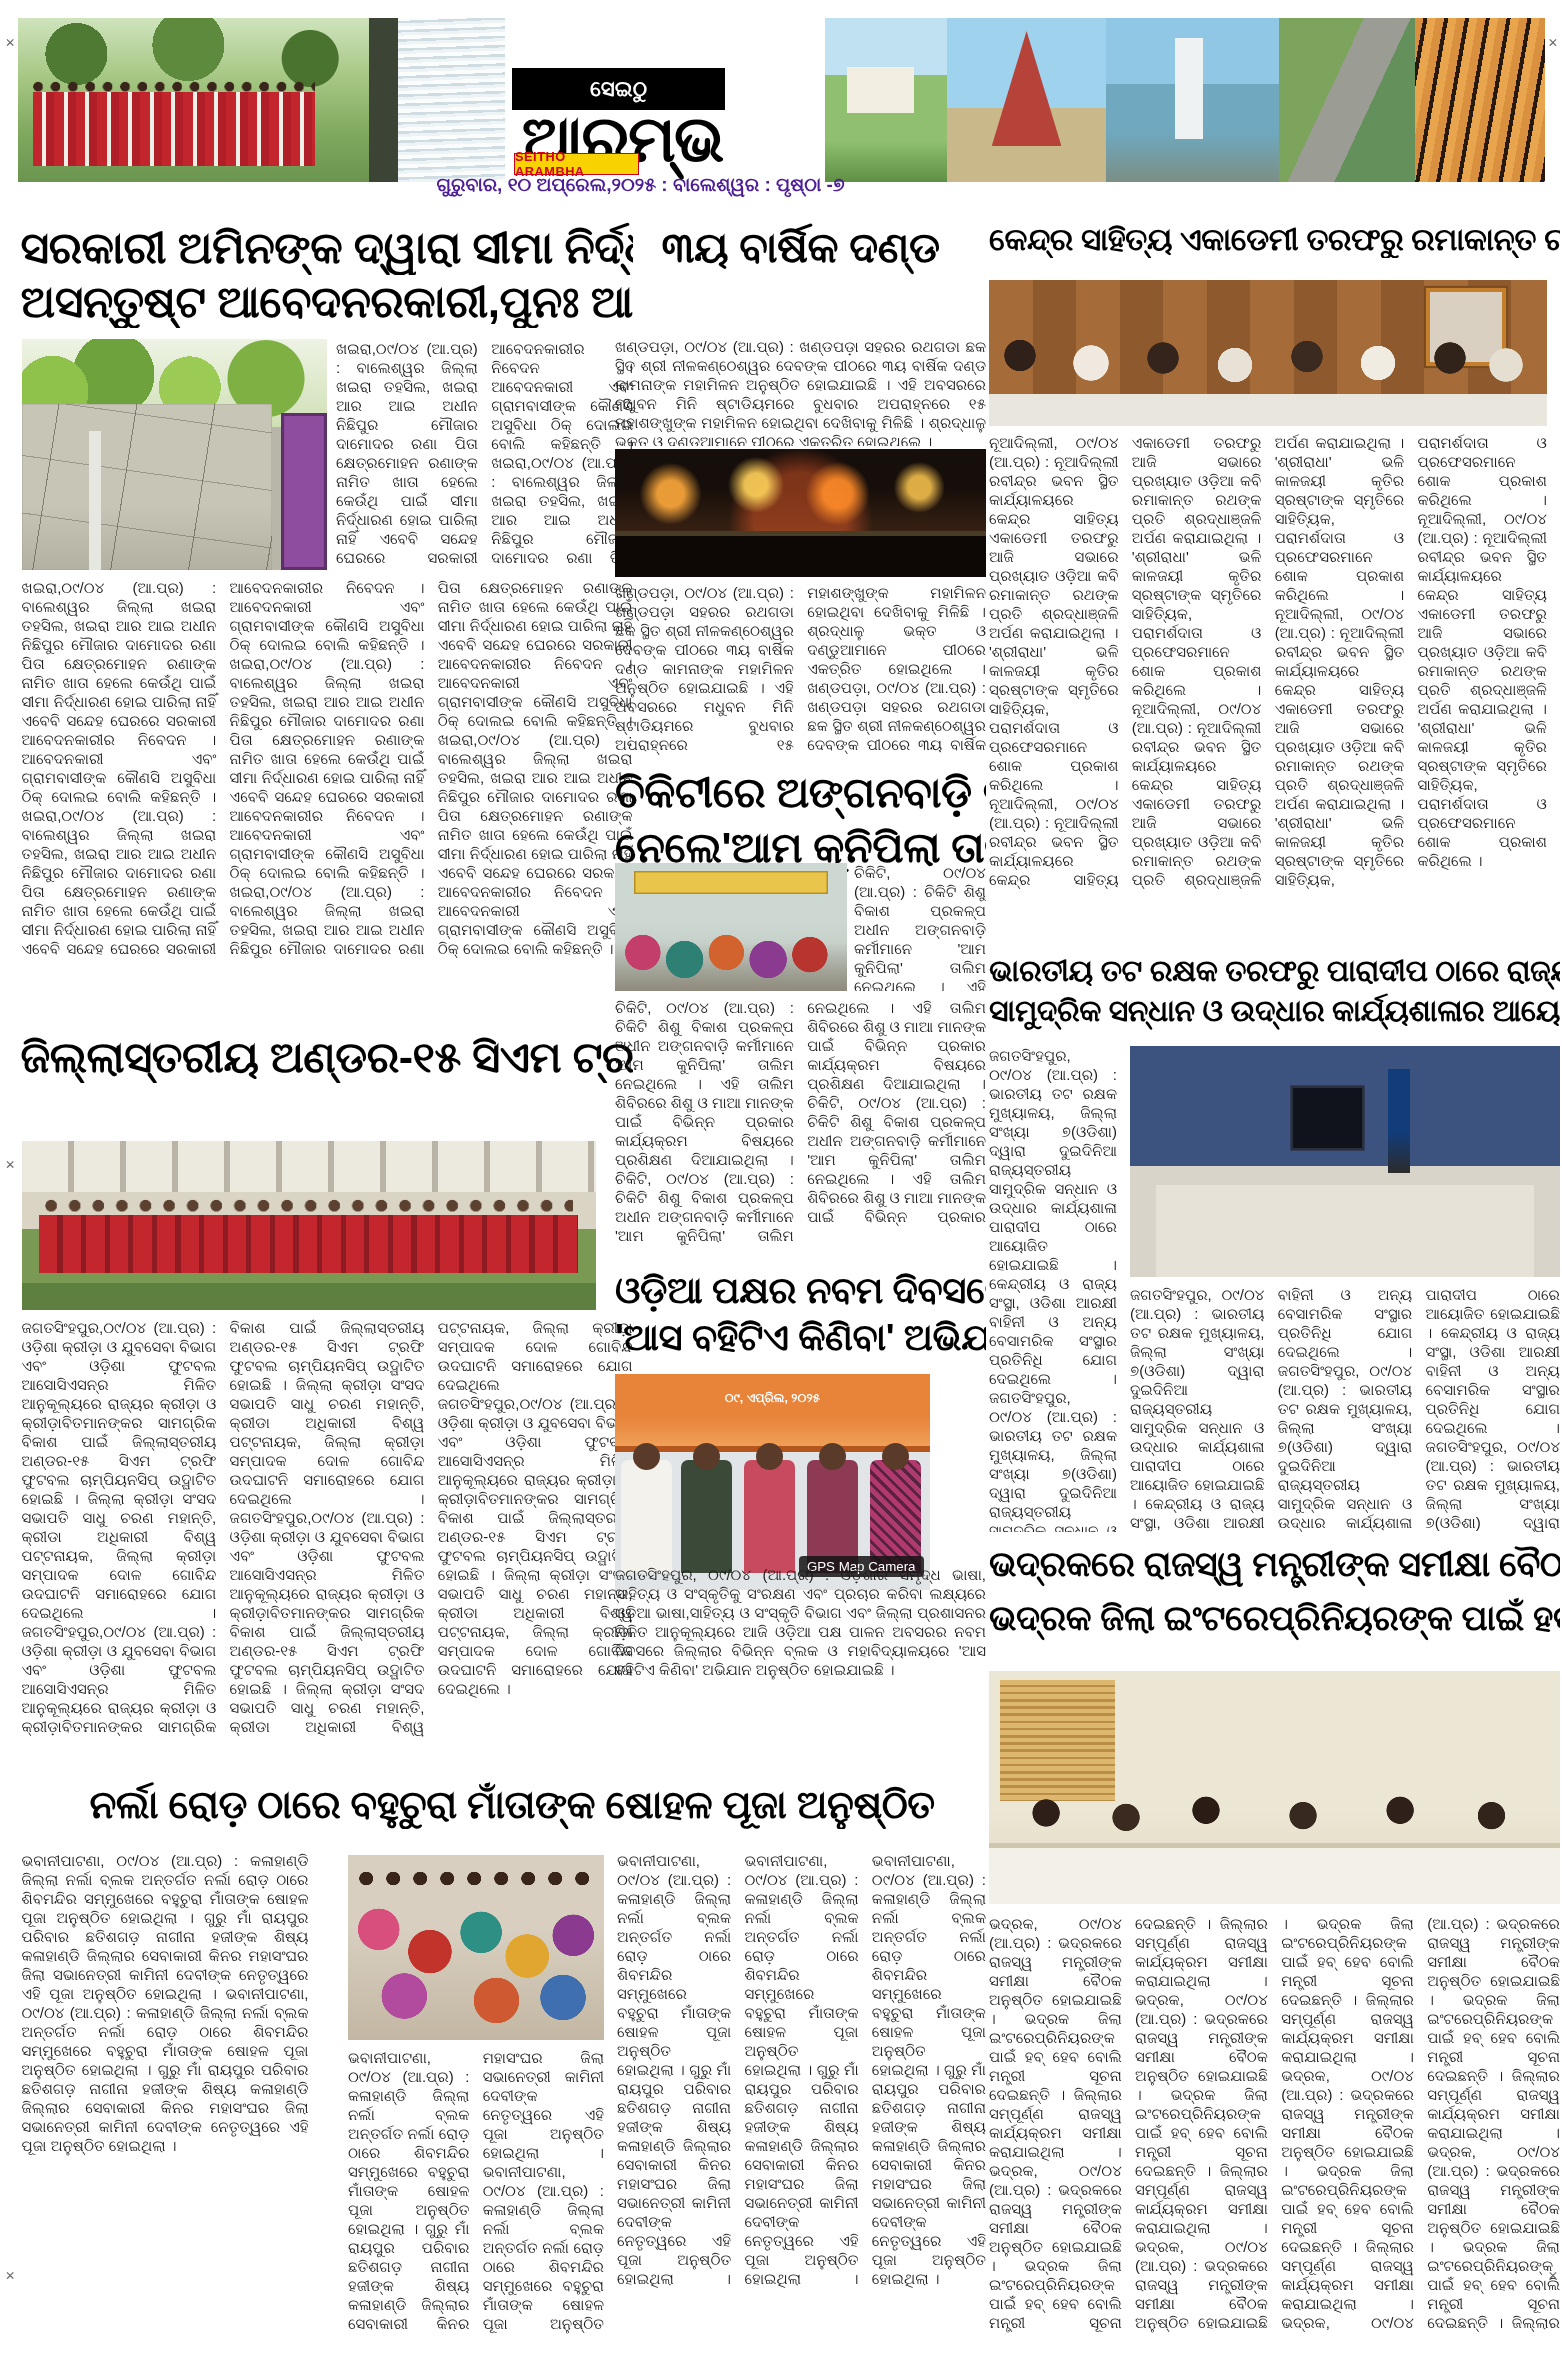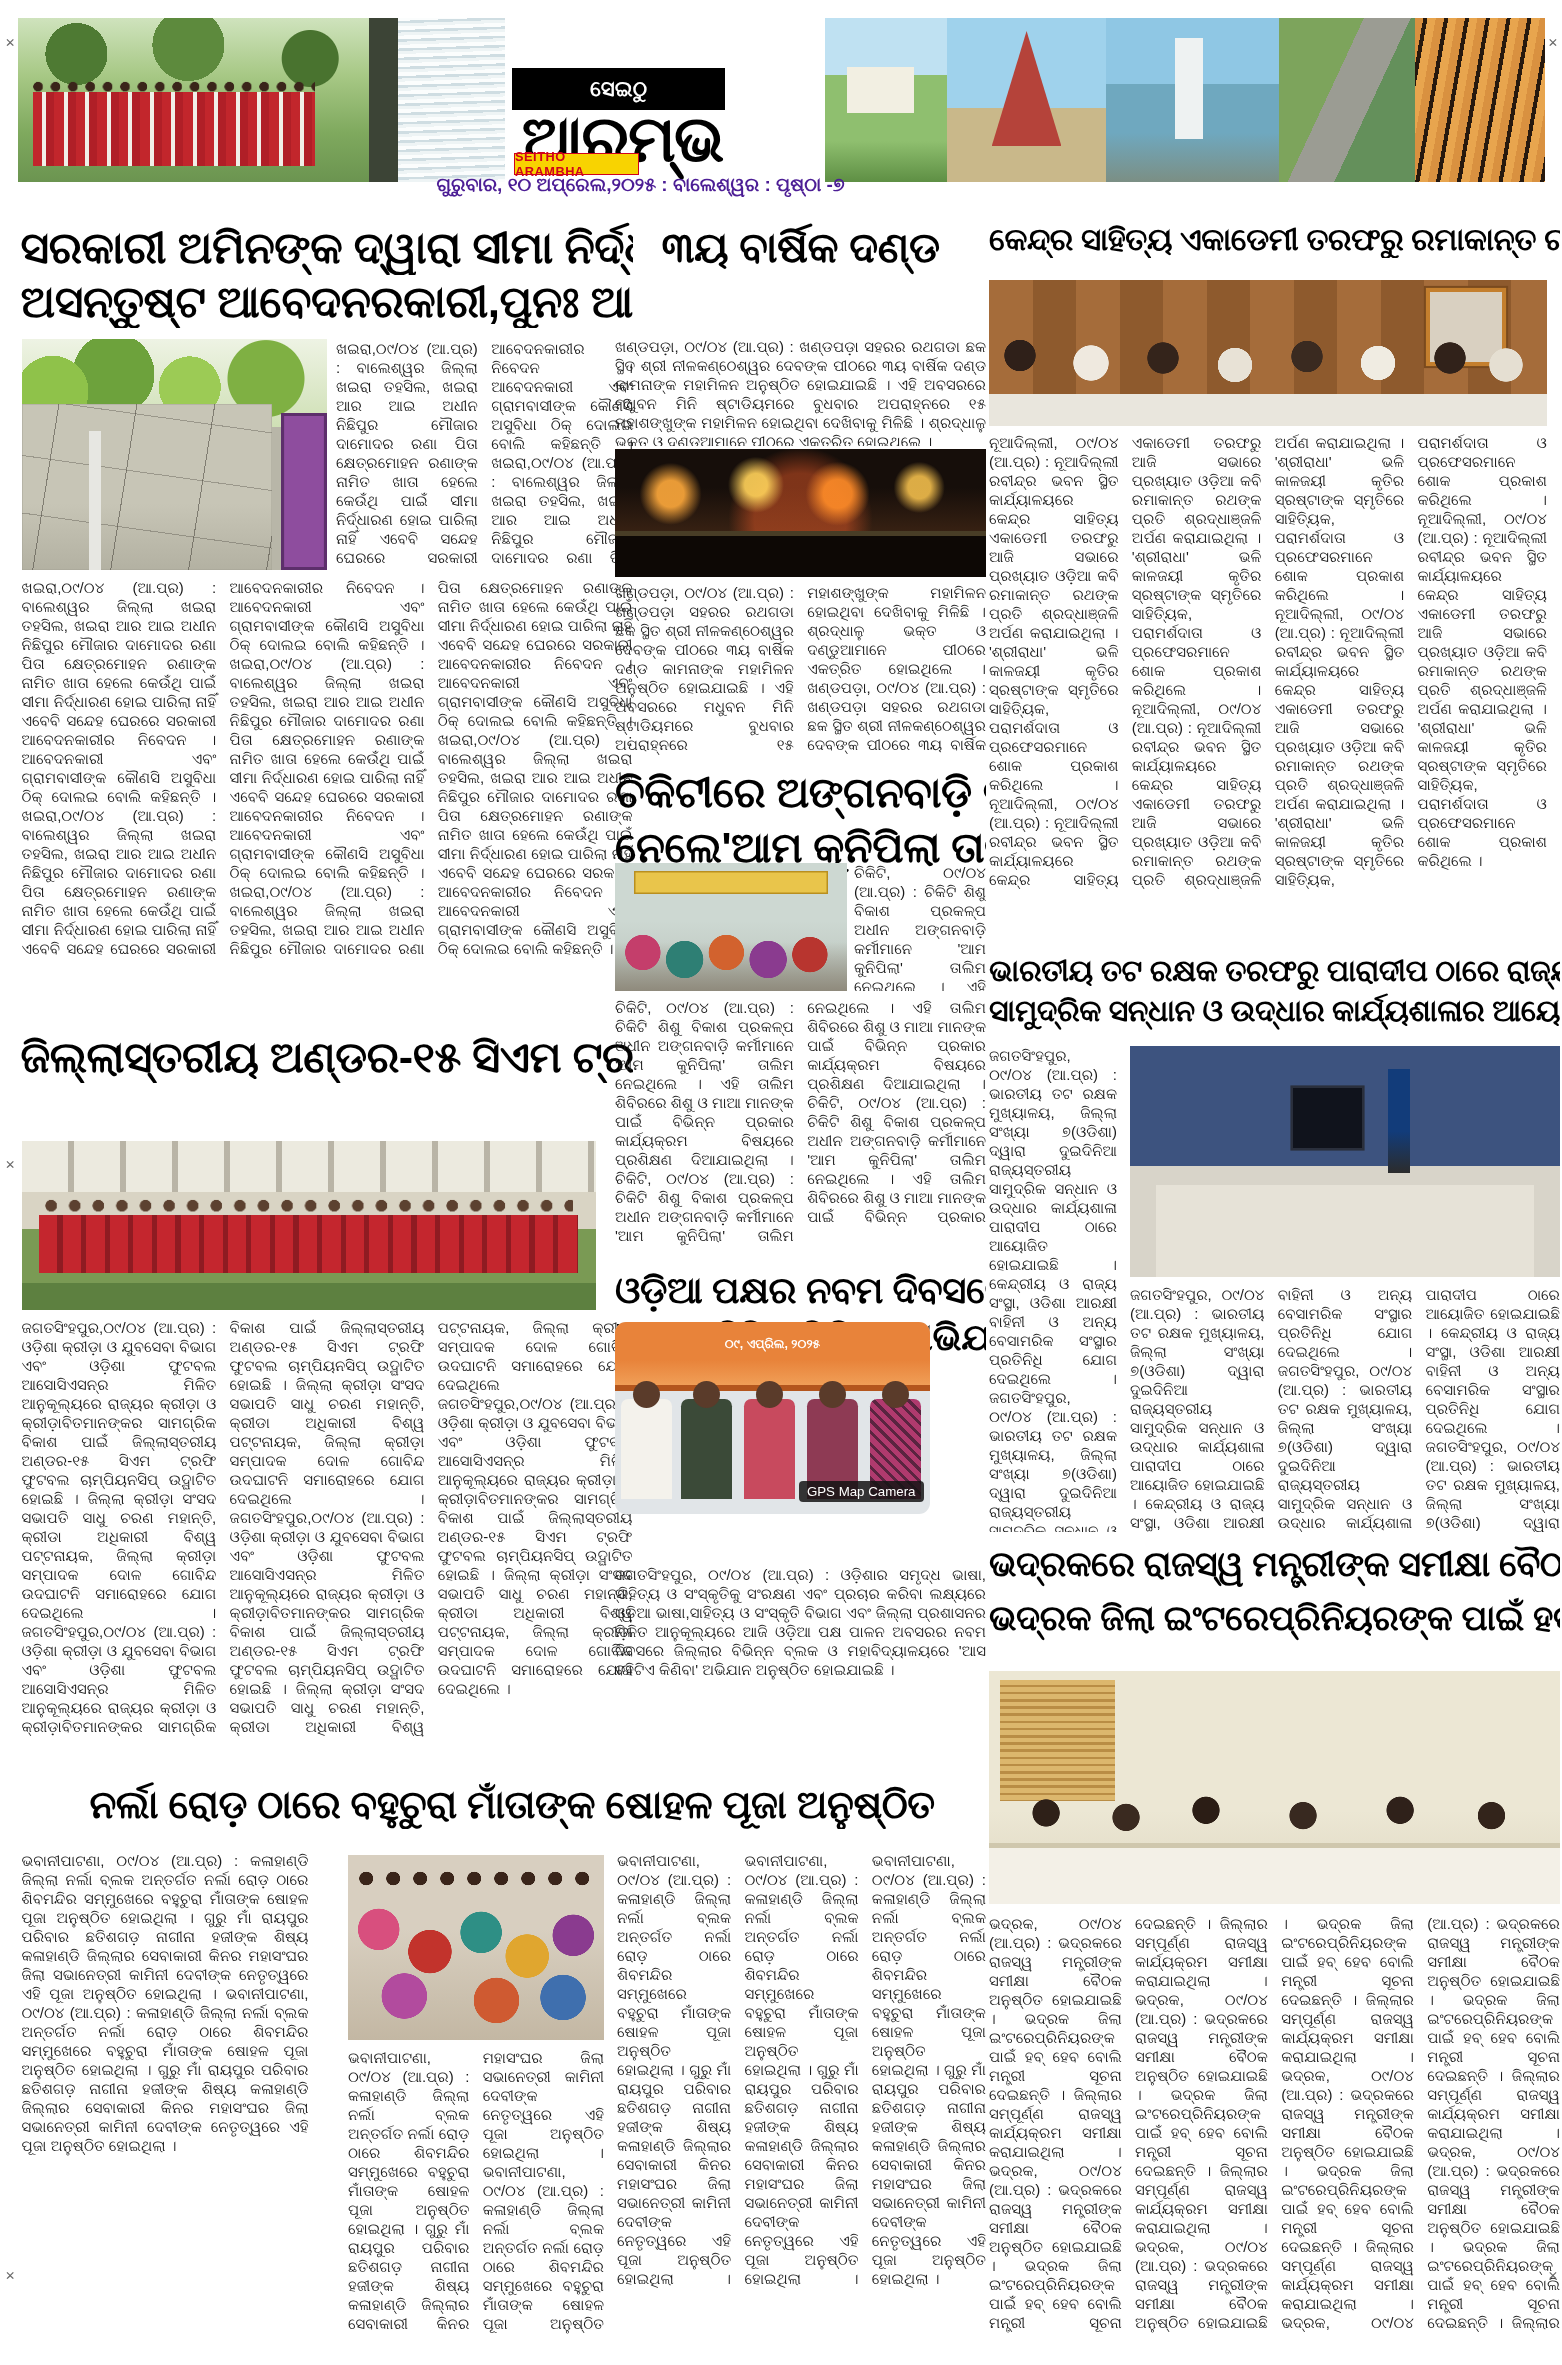--- a/index.html
+++ b/index.html
@@ -244,21 +244,21 @@
     </div>
     <div class="jb" style="left:854px;top:863px;width:132px;height:128px;">ଚିକିଟି, ୦୯/୦୪ (ଆ.ପ୍ର) : ଚିକିଟି ଶିଶୁ ବିକାଶ ପ୍ରକଳ୍ପ ଅଧୀନ ଅଙ୍ଗନବାଡ଼ି କର୍ମୀମାନେ 'ଆମ କୁନିପିଲା' ତାଲିମ ନେଇଥିଲେ । ଏହି ତାଲିମ ଶିବିରରେ ଶିଶୁ ଓ ମାଆ ମାନଙ୍କ ପାଇଁ ବିଭିନ୍ନ ପ୍ରକାର କାର୍ଯ୍ୟକ୍ରମ ବିଷୟରେ ପ୍ରଶିକ୍ଷଣ ଦିଆଯାଇଥିଲା ।</div>
     <div class="jb" style="left:615px;top:998px;width:371px;height:262px;column-count:2;">ଚିକିଟି, ୦୯/୦୪ (ଆ.ପ୍ର) : ଚିକିଟି ଶିଶୁ ବିକାଶ ପ୍ରକଳ୍ପ ଅଧୀନ ଅଙ୍ଗନବାଡ଼ି କର୍ମୀମାନେ 'ଆମ କୁନିପିଲା' ତାଲିମ ନେଇଥିଲେ । ଏହି ତାଲିମ ଶିବିରରେ ଶିଶୁ ଓ ମାଆ ମାନଙ୍କ ପାଇଁ ବିଭିନ୍ନ ପ୍ରକାର କାର୍ଯ୍ୟକ୍ରମ ବିଷୟରେ ପ୍ରଶିକ୍ଷଣ ଦିଆଯାଇଥିଲା । ଚିକିଟି, ୦୯/୦୪ (ଆ.ପ୍ର) : ଚିକିଟି ଶିଶୁ ବିକାଶ ପ୍ରକଳ୍ପ ଅଧୀନ ଅଙ୍ଗନବାଡ଼ି କର୍ମୀମାନେ 'ଆମ କୁନିପିଲା' ତାଲିମ ନେଇଥିଲେ । ଏହି ତାଲିମ ଶିବିରରେ ଶିଶୁ ଓ ମାଆ ମାନଙ୍କ ପାଇଁ ବିଭିନ୍ନ ପ୍ରକାର କାର୍ଯ୍ୟକ୍ରମ ବିଷୟରେ ପ୍ରଶିକ୍ଷଣ ଦିଆଯାଇଥିଲା । ଚିକିଟି, ୦୯/୦୪ (ଆ.ପ୍ର) : ଚିକିଟି ଶିଶୁ ବିକାଶ ପ୍ରକଳ୍ପ ଅଧୀନ ଅଙ୍ଗନବାଡ଼ି କର୍ମୀମାନେ 'ଆମ କୁନିପିଲା' ତାଲିମ ନେଇଥିଲେ । ଏହି ତାଲିମ ଶିବିରରେ ଶିଶୁ ଓ ମାଆ ମାନଙ୍କ ପାଇଁ ବିଭିନ୍ନ ପ୍ରକାର କାର୍ଯ୍ୟକ୍ରମ ବିଷୟରେ ପ୍ରଶିକ୍ଷଣ ଦିଆଯାଇଥିଲା ।</div>
   </div>
 
   <div>
     <div class="hl" style="left:615px;top:1267px;width:371px;font-size:37px;line-height:1.28;">
       <div>ଓଡ଼ିଆ ପକ୍ଷର ନବମ ଦିବସରେ</div>
       <div>'ଆସ ବହିଟିଏ କିଣିବା' ଅଭିଯାନ</div>
     </div>
-    <div class="ph ph-book" style="left:615px;top:1322px;width:315px;height:192px;border-radius:11px;">
+    <div class="ph ph-book" style="left:615px;top:1374px;width:315px;height:216px;">
       <i class="banner"></i>
       <span class="btxt">୦୯, ଏପ୍ରିଲ, ୨୦୨୫</span>
       <span class="person" style="left:2%;background:#f4f2ec;">
           <span class="head"></span>
         </span>
       <span class="person" style="left:21%;background:#3b4a38;">
           <span class="head"></span>
         </span>
       <span class="person" style="left:41%;background:#c84a5e;">
           <span class="head"></span>

